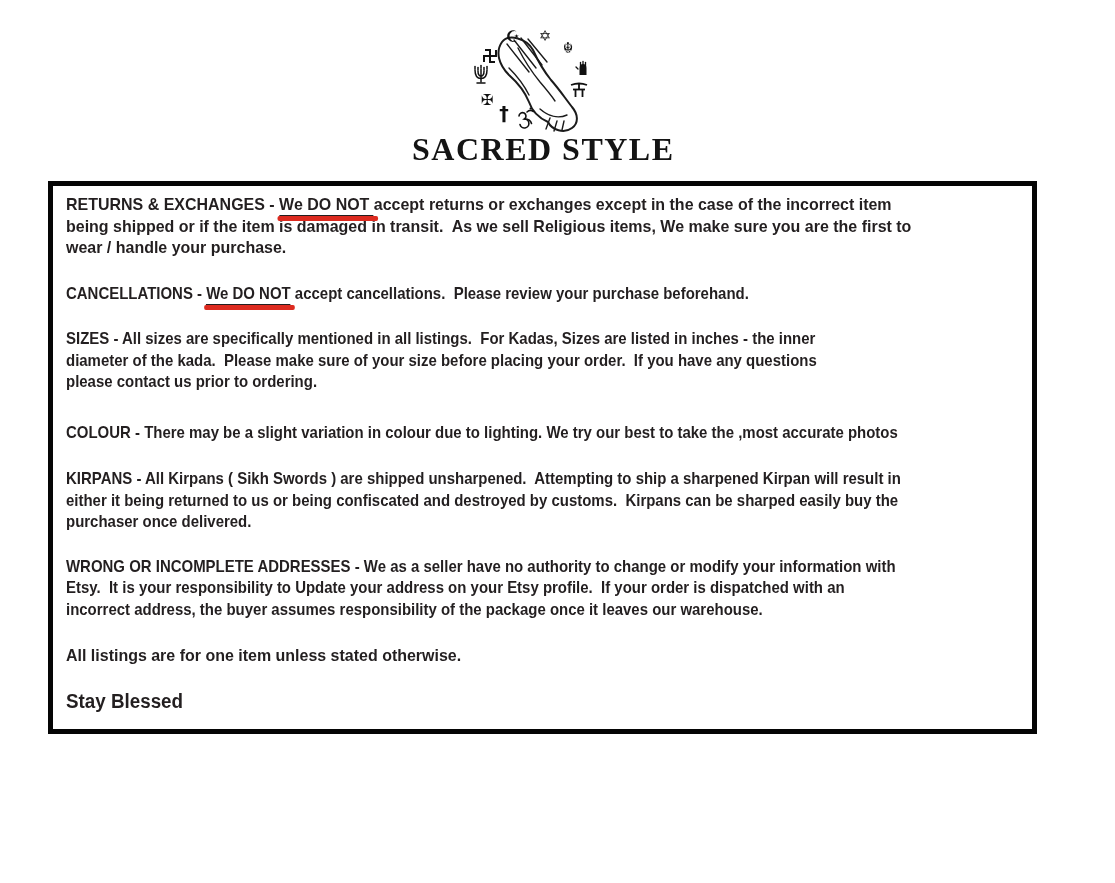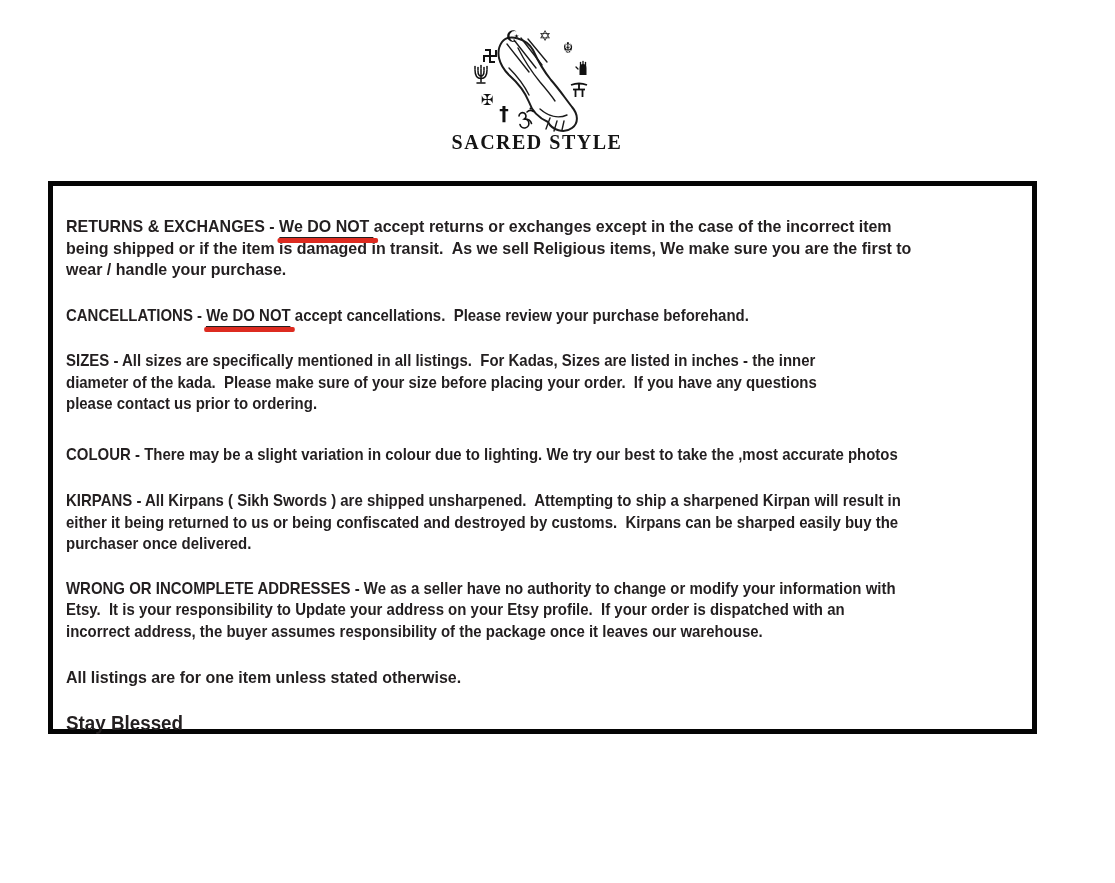--- a/index.html
+++ b/index.html
@@ -1,26 +1,26 @@
 <!DOCTYPE html>
 <html><head>
 <meta charset="utf-8">
 <style>
   html,body{margin:0;padding:0;background:#ffffff;}
   .page{position:relative;width:1115px;height:883px;background:#ffffff;overflow:hidden;
         font-family:"Liberation Sans",sans-serif;}
   
   .logo-svg{position:absolute;left:450px;top:22px;width:162px;height:114px;}
   .brand-name{position:absolute;left:412px;top:131px;width:250px;text-align:center;
-              font-family:"Liberation Serif",serif;font-weight:600;font-size:20px;
+              font-family:"Liberation Serif",serif;font-weight:600;font-size:32px;
               letter-spacing:1.5px;color:#141414;white-space:nowrap;}
   
   .policy-box{position:absolute;left:48px;top:181px;width:989px;height:553px;
               box-sizing:border-box;border:5px solid #050505;background:#ffffff;
-              padding:30px 10px 0 13px;}
+              padding:8px 10px 0 13px;}
   .para{margin:0;font-weight:bold;font-size:17px;line-height:21.5px;color:#231f20;
         white-space:pre-wrap;transform-origin:0 0;}
   .styleA{width:1000px;transform:scaleX(0.94);}
   .styleB{width:1125px;transform:scaleX(0.88);}
   .signoff{font-size:20px;line-height:25px;}
   .hl{position:relative;border-bottom:2px solid #231f20;padding-bottom:1px;}
   .hl::after{content:"";position:absolute;left:-2px;right:-5px;bottom:-6px;height:5px;
              background:#dd2b20;border-radius:2px;}
   .sym{font-family:"DejaVu Sans",sans-serif;}
 </style>

